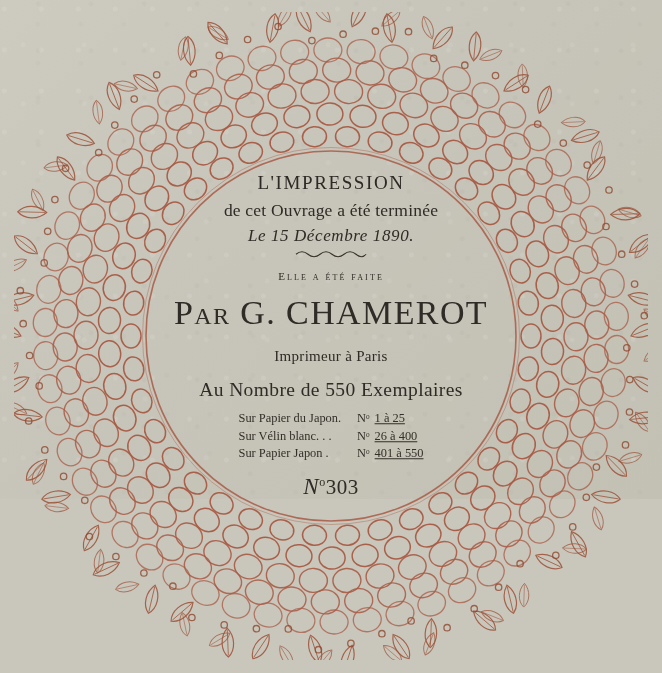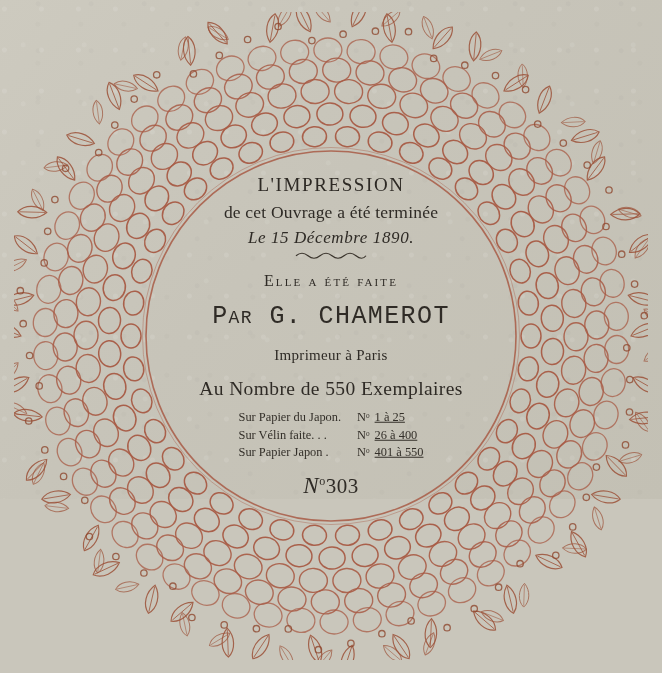--- a/index.html
+++ b/index.html
@@ -72,31 +72,30 @@
     margin: 0 0 2px 0;
     letter-spacing: .6px;
   }
   .squiggle {
     display: block;
     margin: 2px auto 12px auto;
     width: 74px;
     height: 10px;
   }
   .l4 {
-    font-size: 16px;
+    font-size: 11px;
     font-variant: small-caps;
     letter-spacing: 2.1px;
     margin: 0 0 12px 0;
   }
   .l5 {
-    font-size: 25px;
+    font-size: 34px;
     letter-spacing: 1.4px;
     margin: 0 0 6px 0;
     font-variant: small-caps;
-    font-family: Liberation Mono, monospace;
   }
   .l6 {
     font-size: 15px;
     margin: 16px 0 14px 0;
     letter-spacing: .3px;
   }
   .l7 {
     font-size: 19.5px;
     margin: 0 0 10px 0;
     letter-spacing: .4px;
@@ -562,21 +561,21 @@
       <p class="l7">Au Nombre de 550 Exemplaires</p>
 
       <table class="copies">
         <tbody id="copies-body">
             <tr>
               <td class="kind">Sur Papier du Japon.</td>
               <td class="sym">Nᵒ</td>
               <td class="rng">1 à 25</td>
             </tr>
             <tr>
-              <td class="kind">Sur Vélin faite. . .</td>
+              <td class="kind">Sur Vélin blanc. . .</td>
               <td class="sym">Nᵒ</td>
               <td class="rng">26 à 400</td>
             </tr>
             <tr>
               <td class="kind">Sur Papier Japon .</td>
               <td class="sym">Nᵒ</td>
               <td class="rng">401 à 550</td>
             </tr>
           </tbody>
       </table>

